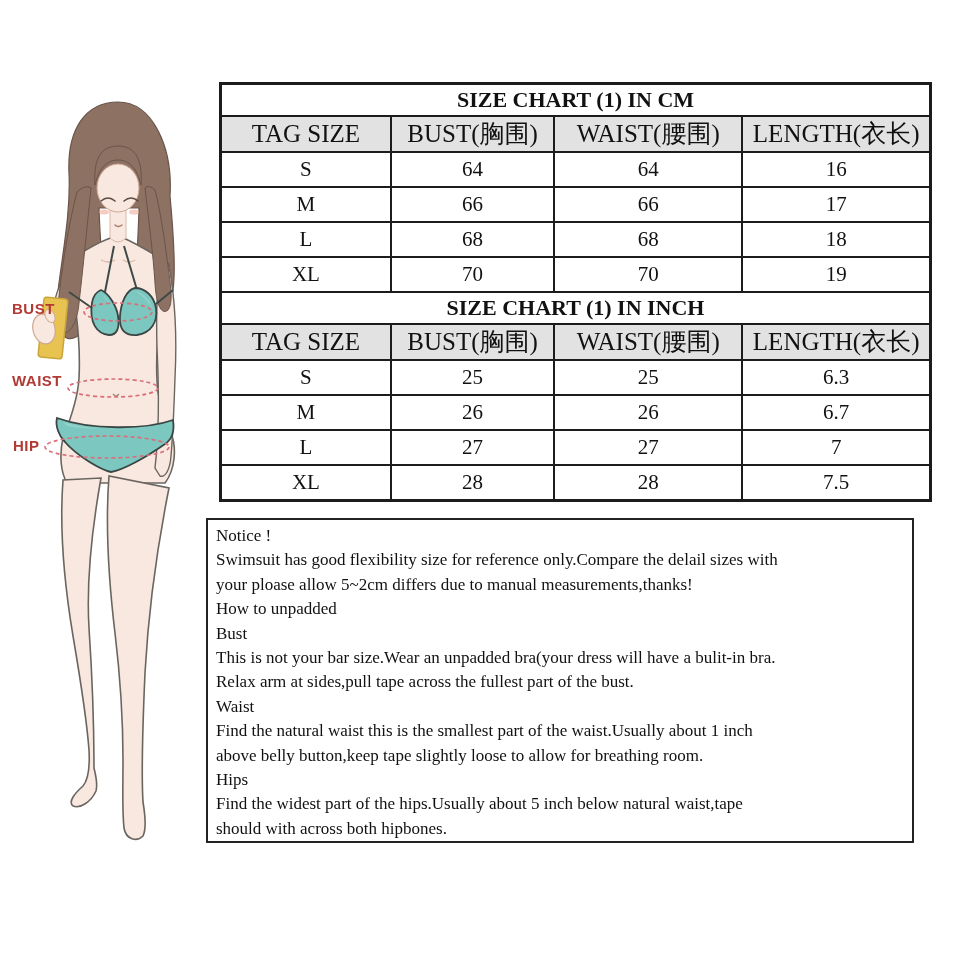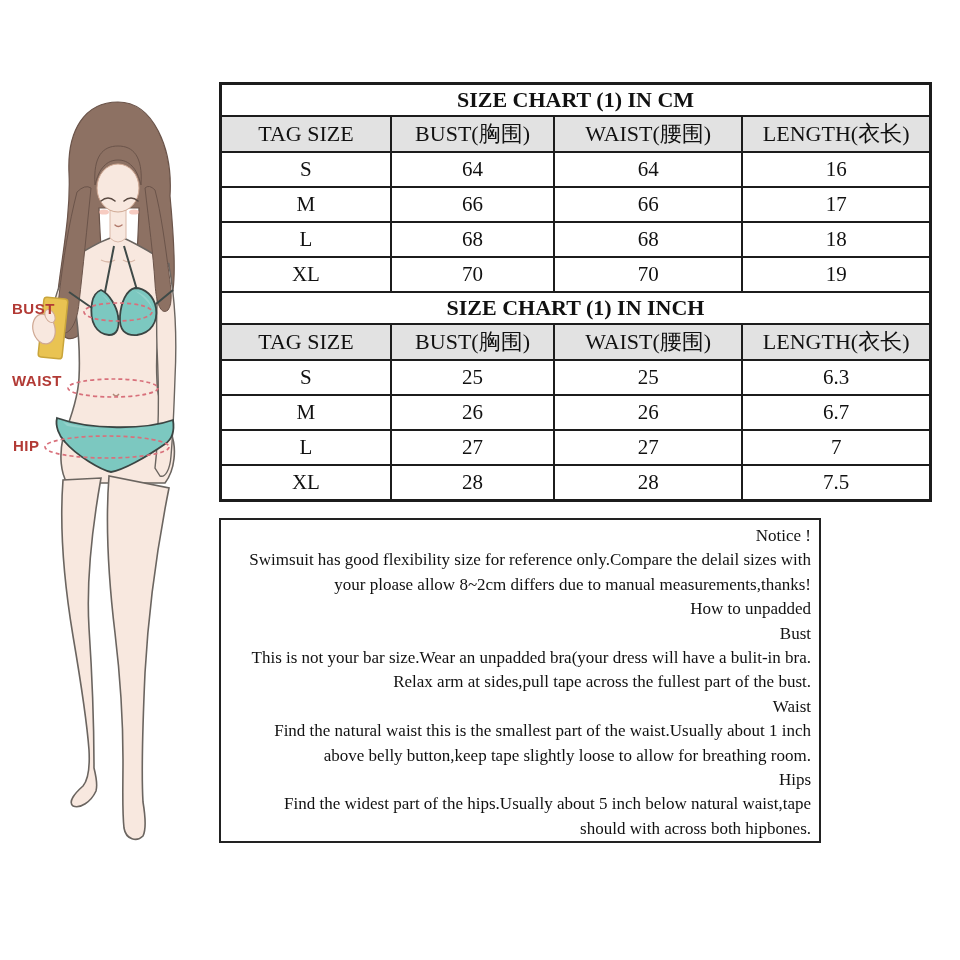--- a/index.html
+++ b/index.html
@@ -29,29 +29,28 @@
   .size-table{
     position:absolute;left:219px;top:82px;width:713px;
     border-collapse:collapse;table-layout:fixed;background:#fff;
     border:3px solid var(--table-border);
   }
   .size-table td{
     border:2px solid var(--table-border);
     text-align:center;vertical-align:middle;padding:0;line-height:1.15;
   }
   .title-row td{font-weight:bold;font-size:22px;height:30px;background:#fff;}
-  .header-row td{background:var(--header-bg);font-size:22px;height:34px;margin-left:20px;}
+  .header-row td{background:var(--header-bg);font-size:25px;height:34px;margin-left:20px;}
   .data-row td{font-size:21px;height:33px;}
 
   
   .notice-box{
-    position:absolute;left:219px;top:518px;width:602px;height:325px;
+    position:absolute;left:206px;top:518px;width:708px;height:325px;
     border:2px solid #222;box-sizing:border-box;background:#fff;
     padding:4px 8px;
-    text-align:right;
   }
   .notice-line{
     font-size:17px;line-height:24.4px;white-space:nowrap;color:#111;
   }
 </style>
 </head>
 <body>
 
 <div class="canvas">
 
@@ -199,21 +198,21 @@
           <td>28</td>
           <td>7.5</td>
         </tr>
       </tbody>
   </table>
 
   <div class="notice-box">
     <div>
         <div class="notice-line">Notice !</div>
         <div class="notice-line">Swimsuit has good flexibility size for reference only.Compare the delail sizes with</div>
-        <div class="notice-line">your ploase allow 8~2cm differs due to manual measurements,thanks!</div>
+        <div class="notice-line">your ploase allow 5~2cm differs due to manual measurements,thanks!</div>
         <div class="notice-line">How to unpadded</div>
         <div class="notice-line">Bust</div>
         <div class="notice-line">This is not your bar size.Wear an unpadded bra(your dress will have a bulit-in bra.</div>
         <div class="notice-line">Relax arm at sides,pull tape across the fullest part of  the bust.</div>
         <div class="notice-line">Waist</div>
         <div class="notice-line">Find the natural waist this is the smallest part of  the waist.Usually about 1 inch</div>
         <div class="notice-line">above belly button,keep tape slightly loose to allow for breathing room.</div>
         <div class="notice-line">Hips</div>
         <div class="notice-line">Find the widest part of the hips.Usually about 5 inch below natural waist,tape</div>
         <div class="notice-line">should with across both hipbones.</div>

